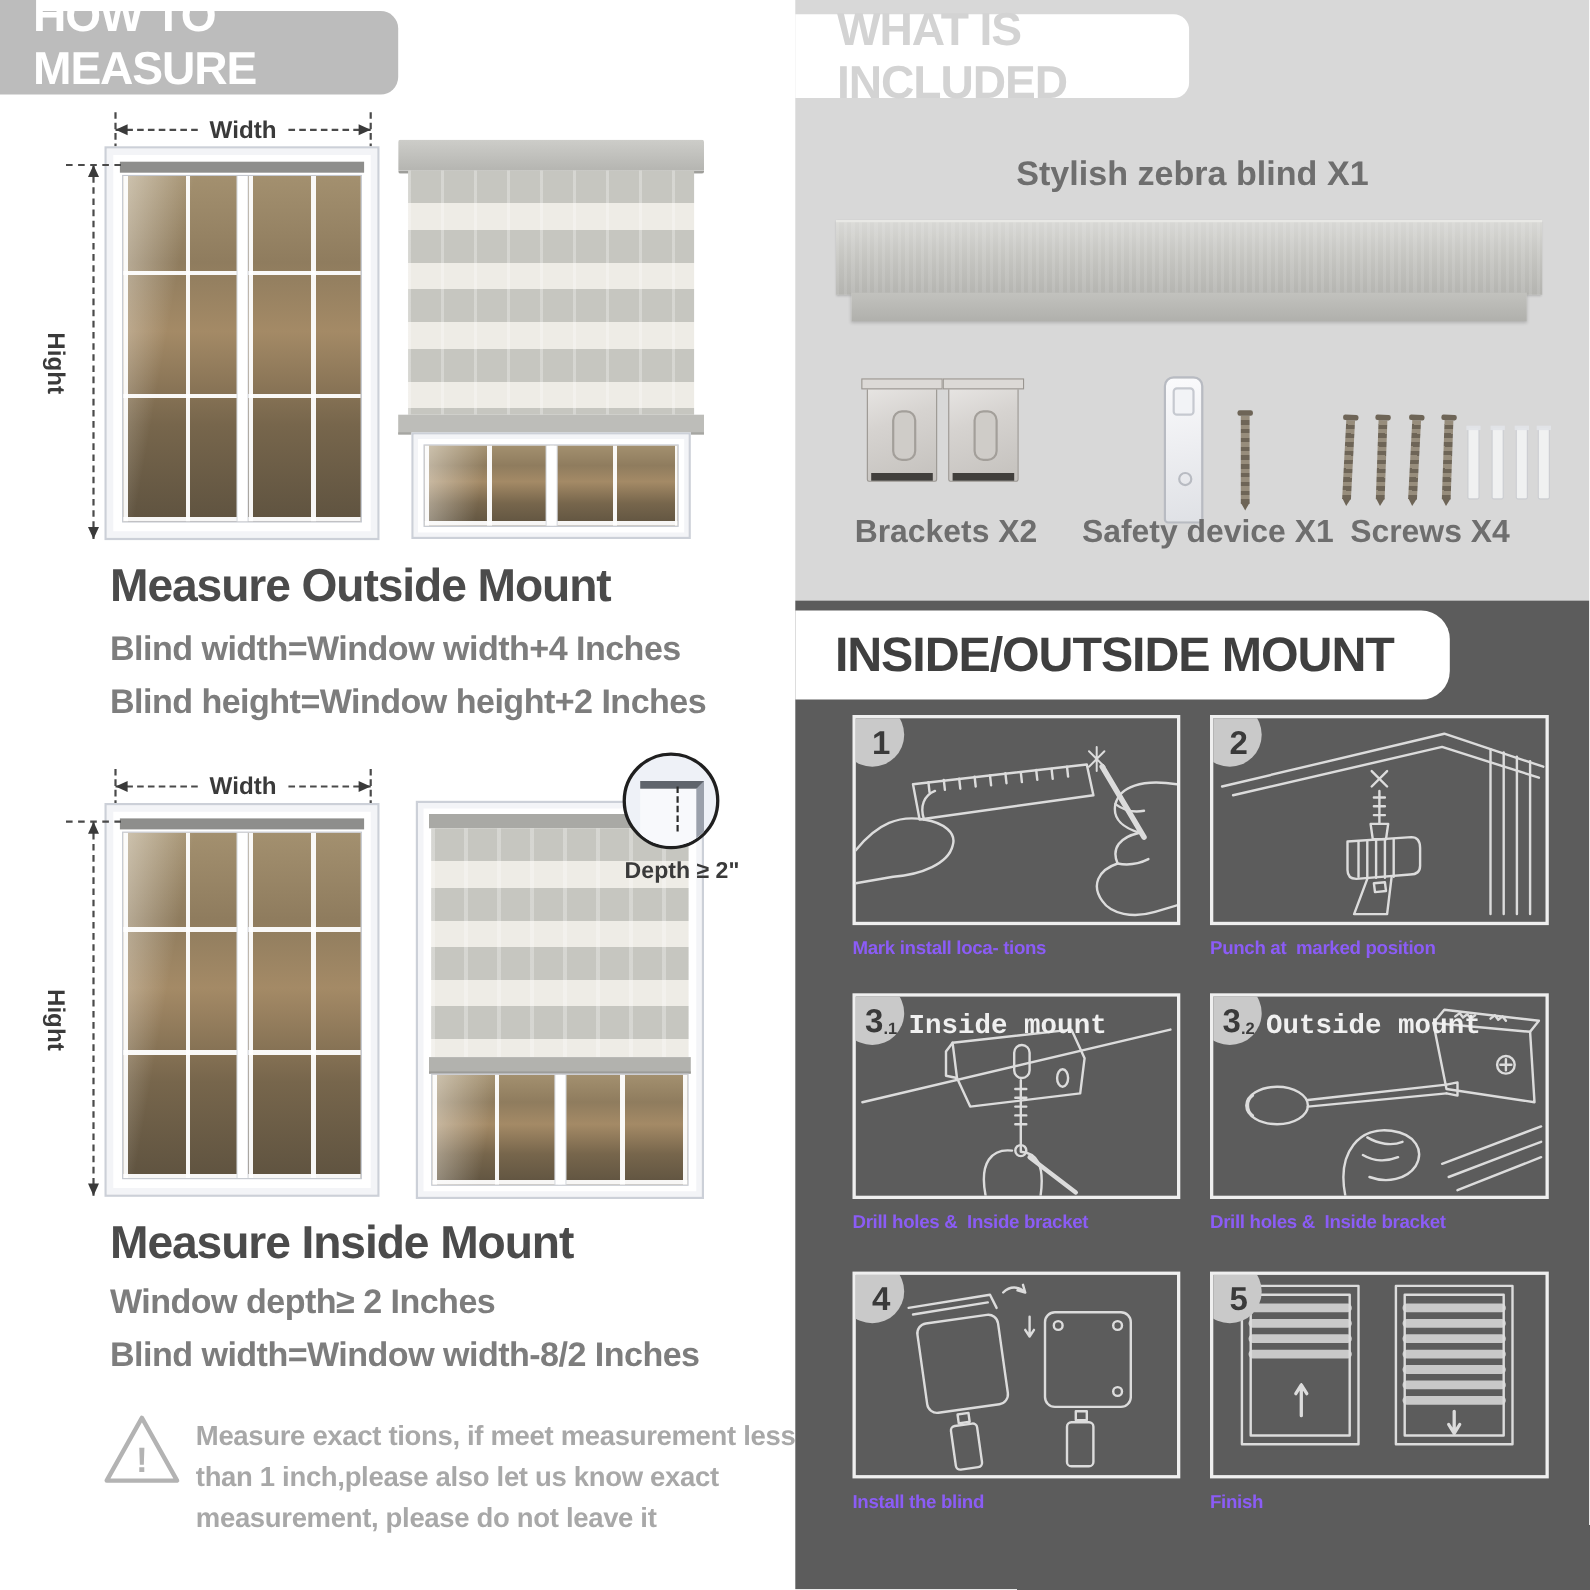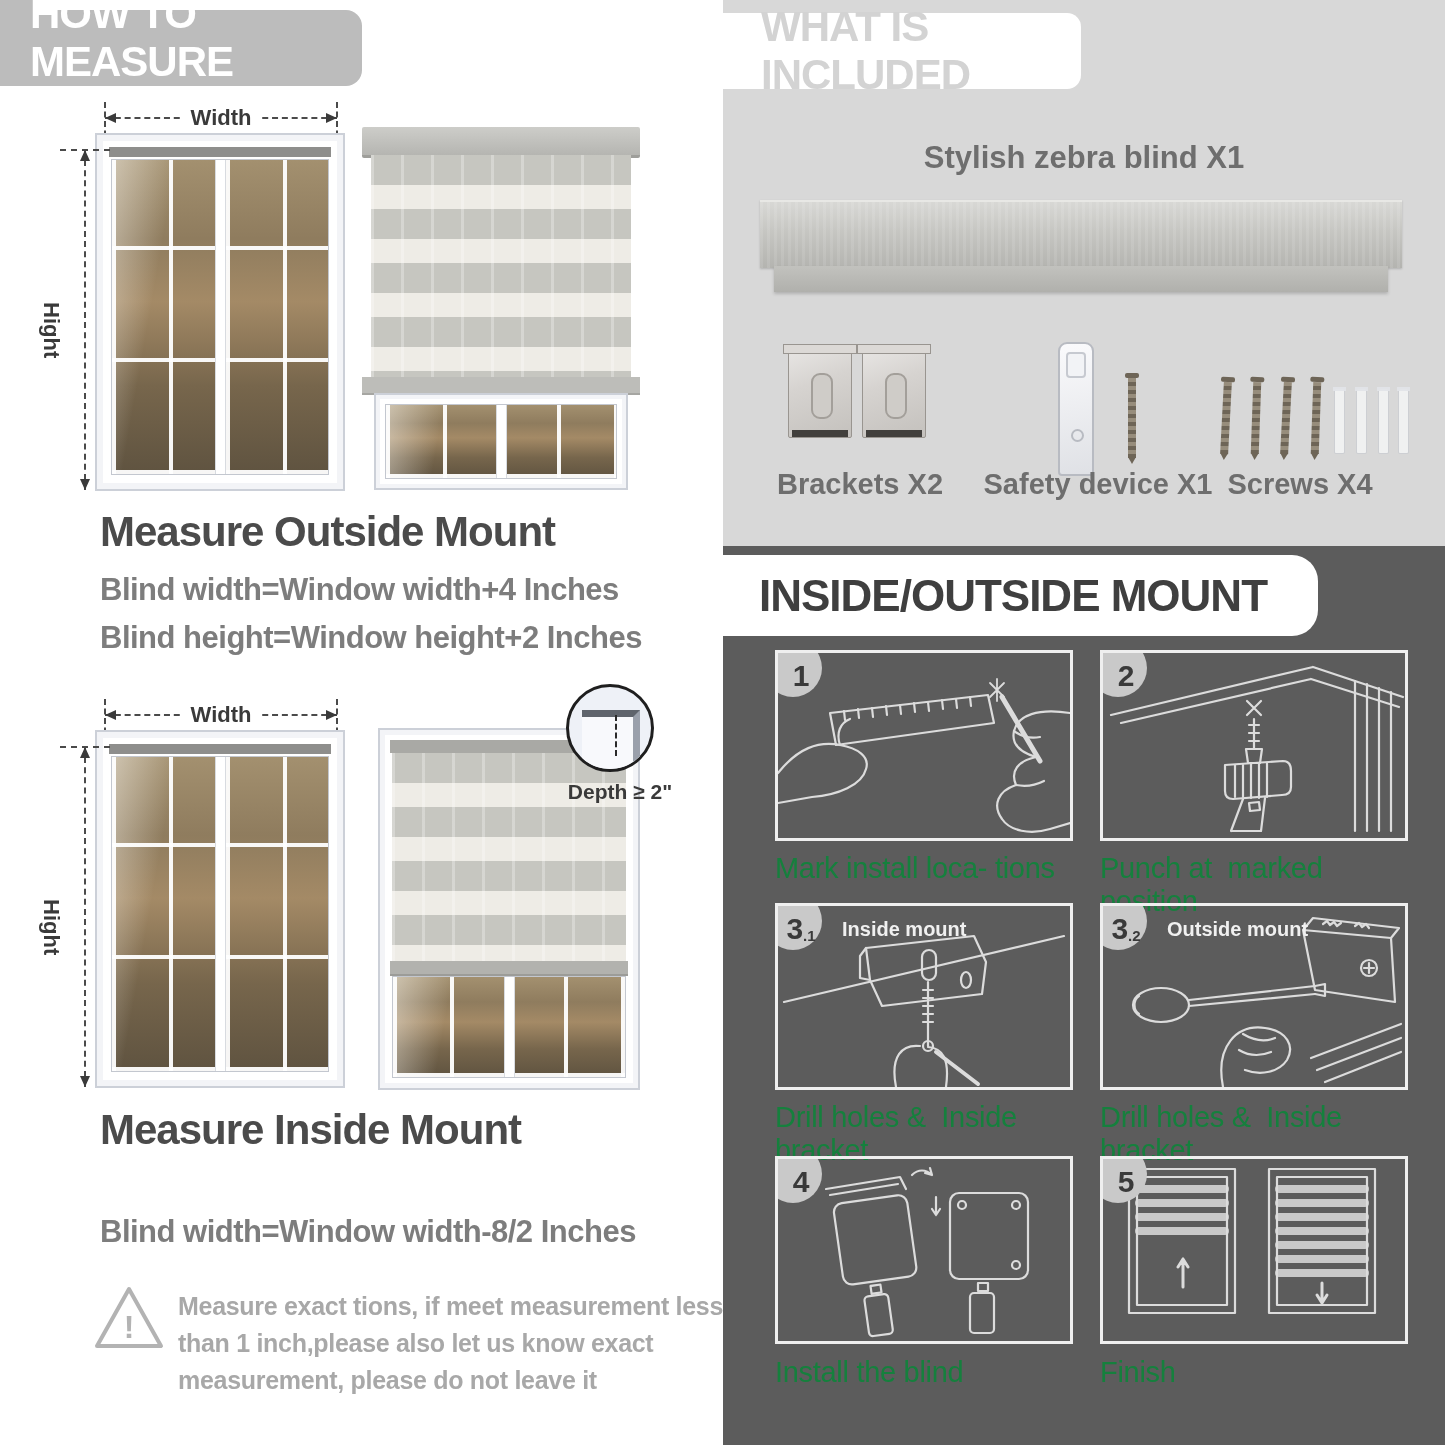--- a/index.html
+++ b/index.html
@@ -94,22 +94,22 @@
   .anchor::before{content:"";position:absolute;top:-2px;left:-2px;right:-2px;height:4px;background:rgba(226,228,232,.95);}
 
   
   .dark-section{background:#5c5c5c;}
   .step-panel{border:3px solid #efefef;box-sizing:border-box;overflow:hidden;}
   .badge{position:absolute;left:-14px;top:-14px;width:58px;height:58px;border-radius:50%;background:#c9c9c9;
          color:#3a3a3a;display:flex;align-items:center;justify-content:center;
          padding:16px 0 0 16px;box-sizing:border-box;font-weight:bold;}
   .badge .num{font-size:30px;line-height:1;}
   .badge .sub{font-size:15px;margin-top:12px;}
-  .step-label{position:absolute;left:64px;top:12px;font-size:20px;font-weight:bold;color:#f0f0f0;}
-  .cap{font-size:29px;font-weight:normal;color:#15803d;white-space:pre-wrap;letter-spacing:-0.3px;}
+  .step-label{position:absolute;left:48px;top:12px;font-size:25px;font-weight:bold;color:#f0f0f0;font-family:Liberation Mono, monospace;}
+  .cap{font-size:17px;font-weight:bold;color:#8b5cf6;white-space:pre-wrap;letter-spacing:-0.3px;}
   .art{position:absolute;inset:0;width:100%;height:100%;}
 </style>
 </head>
 <body>
 
 <div class="canvas">
 
   <div class="abs" style="left:0;top:0;width:36px;height:12px;background:#bcbcbc;"></div>
   <div class="abs banner-gray" style="left:0;top:10px;width:362px;height:76px;align-items:flex-end;">
     <span>HOW TO MEASURE</span>
@@ -168,20 +168,21 @@
     <div class="iw-rail"></div>
     <div class="iw-panes panes">
       <div class="mid"></div>
     </div>
   </div>
 
   <div class="abs depth" style="left:566px;top:684px;"></div>
   <div class="abs depth-lbl" style="left:556px;top:780px;width:128px;">Depth ≥ 2"</div>
 
   <div class="abs h-title" style="left:100px;top:1106px;">Measure Inside Mount</div>
+  <div class="abs h-line" style="left:100px;top:1166px;">Window depth≥ 2 Inches</div>
   <div class="abs h-line" style="left:100px;top:1214px;">Blind width=Window width-8/2 Inches</div>
 
   <svg class="abs" style="left:92px;top:1284px;" width="74" height="68" viewBox="0 0 74 68">
     <path d="M37 5 L69 62 H5 Z" fill="none" stroke="#b3b3b3" stroke-width="4" stroke-linejoin="round"></path>
     <text x="37" y="54" text-anchor="middle" font-size="32" font-weight="bold" fill="#b3b3b3">!</text>
   </svg>
   <div class="abs warn-line" style="left:178px;top:1288px;">Measure exact tions, if meet measurement less</div>
   <div class="abs warn-line" style="left:178px;top:1325px;">than 1 inch,please also let us know exact</div>
   <div class="abs warn-line" style="left:178px;top:1362px;">measurement, please do not leave it</div>
 

